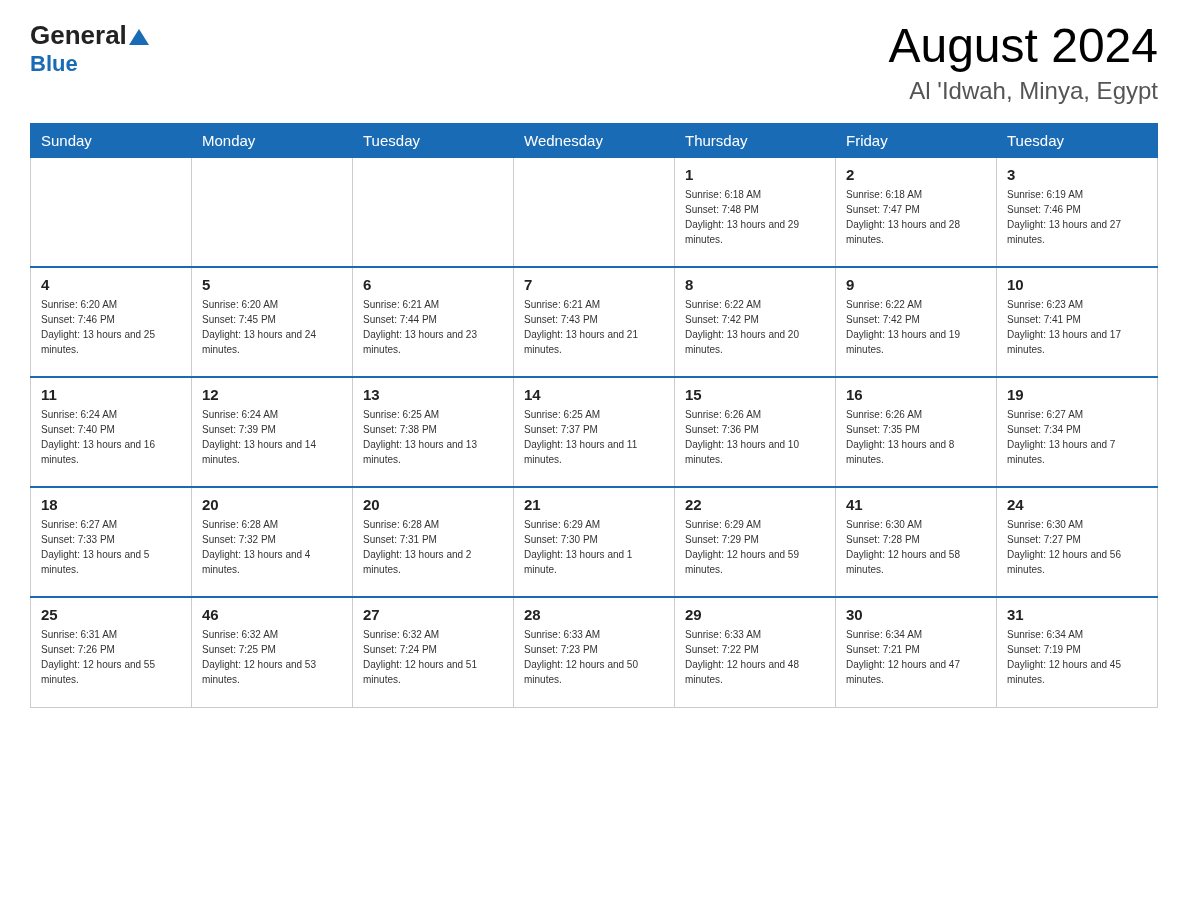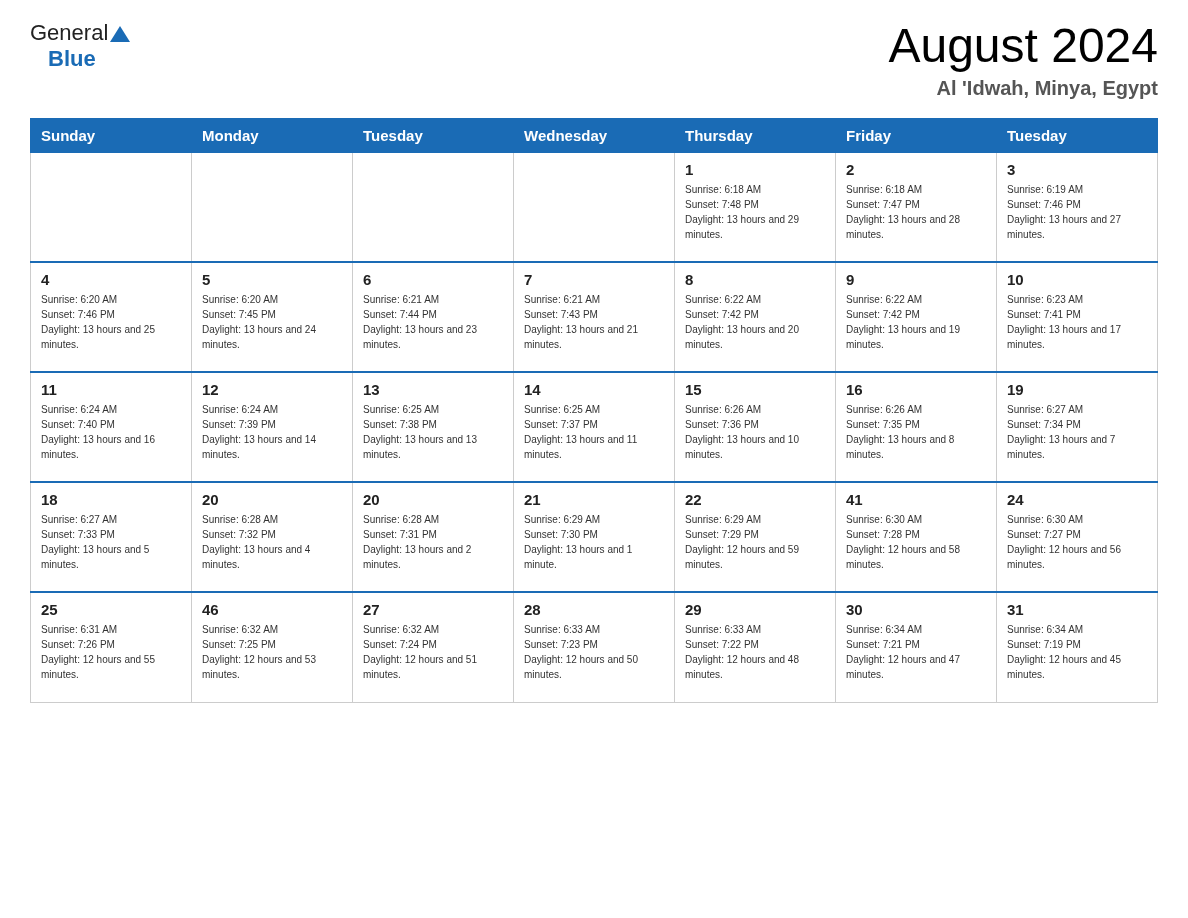--- a/index.html
+++ b/index.html
@@ -10,63 +10,63 @@
       min-height: 918px;
       padding: 20px 30px;
     }
     .header-area {
       display: flex;
       justify-content: space-between;
       align-items: flex-start;
       margin-bottom: 18px;
     }
     .logo-text-general {
-      font-size: 22px;
-      font-weight: normal;
+      font-size: 26px;
+      font-weight: bold;
       color: #222;
     }
     .logo-wrapper {
       display: flex;
       flex-direction: column;
     }
     .logo-row1 {
       display: flex;
       align-items: center;
     }
     .logo-row2 {
       font-size: 22px;
       font-weight: bold;
       color: #1a6bb5;
-      margin-left: 18px;
+      margin-left: 0;
     }
     .title-area {
       text-align: right;
     }
     .title-area h1 {
       font-size: 48px;
       font-weight: normal;
       color: #000000;
       line-height: 1.1;
     }
     .title-area h2 {
-      font-size: 20px;
-      font-weight: bold;
+      font-size: 24px;
+      font-weight: normal;
       color: #555;
       margin-top: 4px;
     }
     .calendar-table {
       width: 100%;
       border-collapse: collapse;
       table-layout: fixed;
     }
     .calendar-table thead tr th {
       background-color: #1a6bb5;
       color: #fff;
       font-size: 15px;
-      font-weight: bold;
+      font-weight: normal;
       padding: 8px 10px;
       text-align: left;
       border: 1px solid #1a6bb5;
     }
     .calendar-table tbody tr td {
       vertical-align: top;
       padding: 8px 10px;
       border: 1px solid #ccc;
       font-size: 12.5px;
       color: #222;

